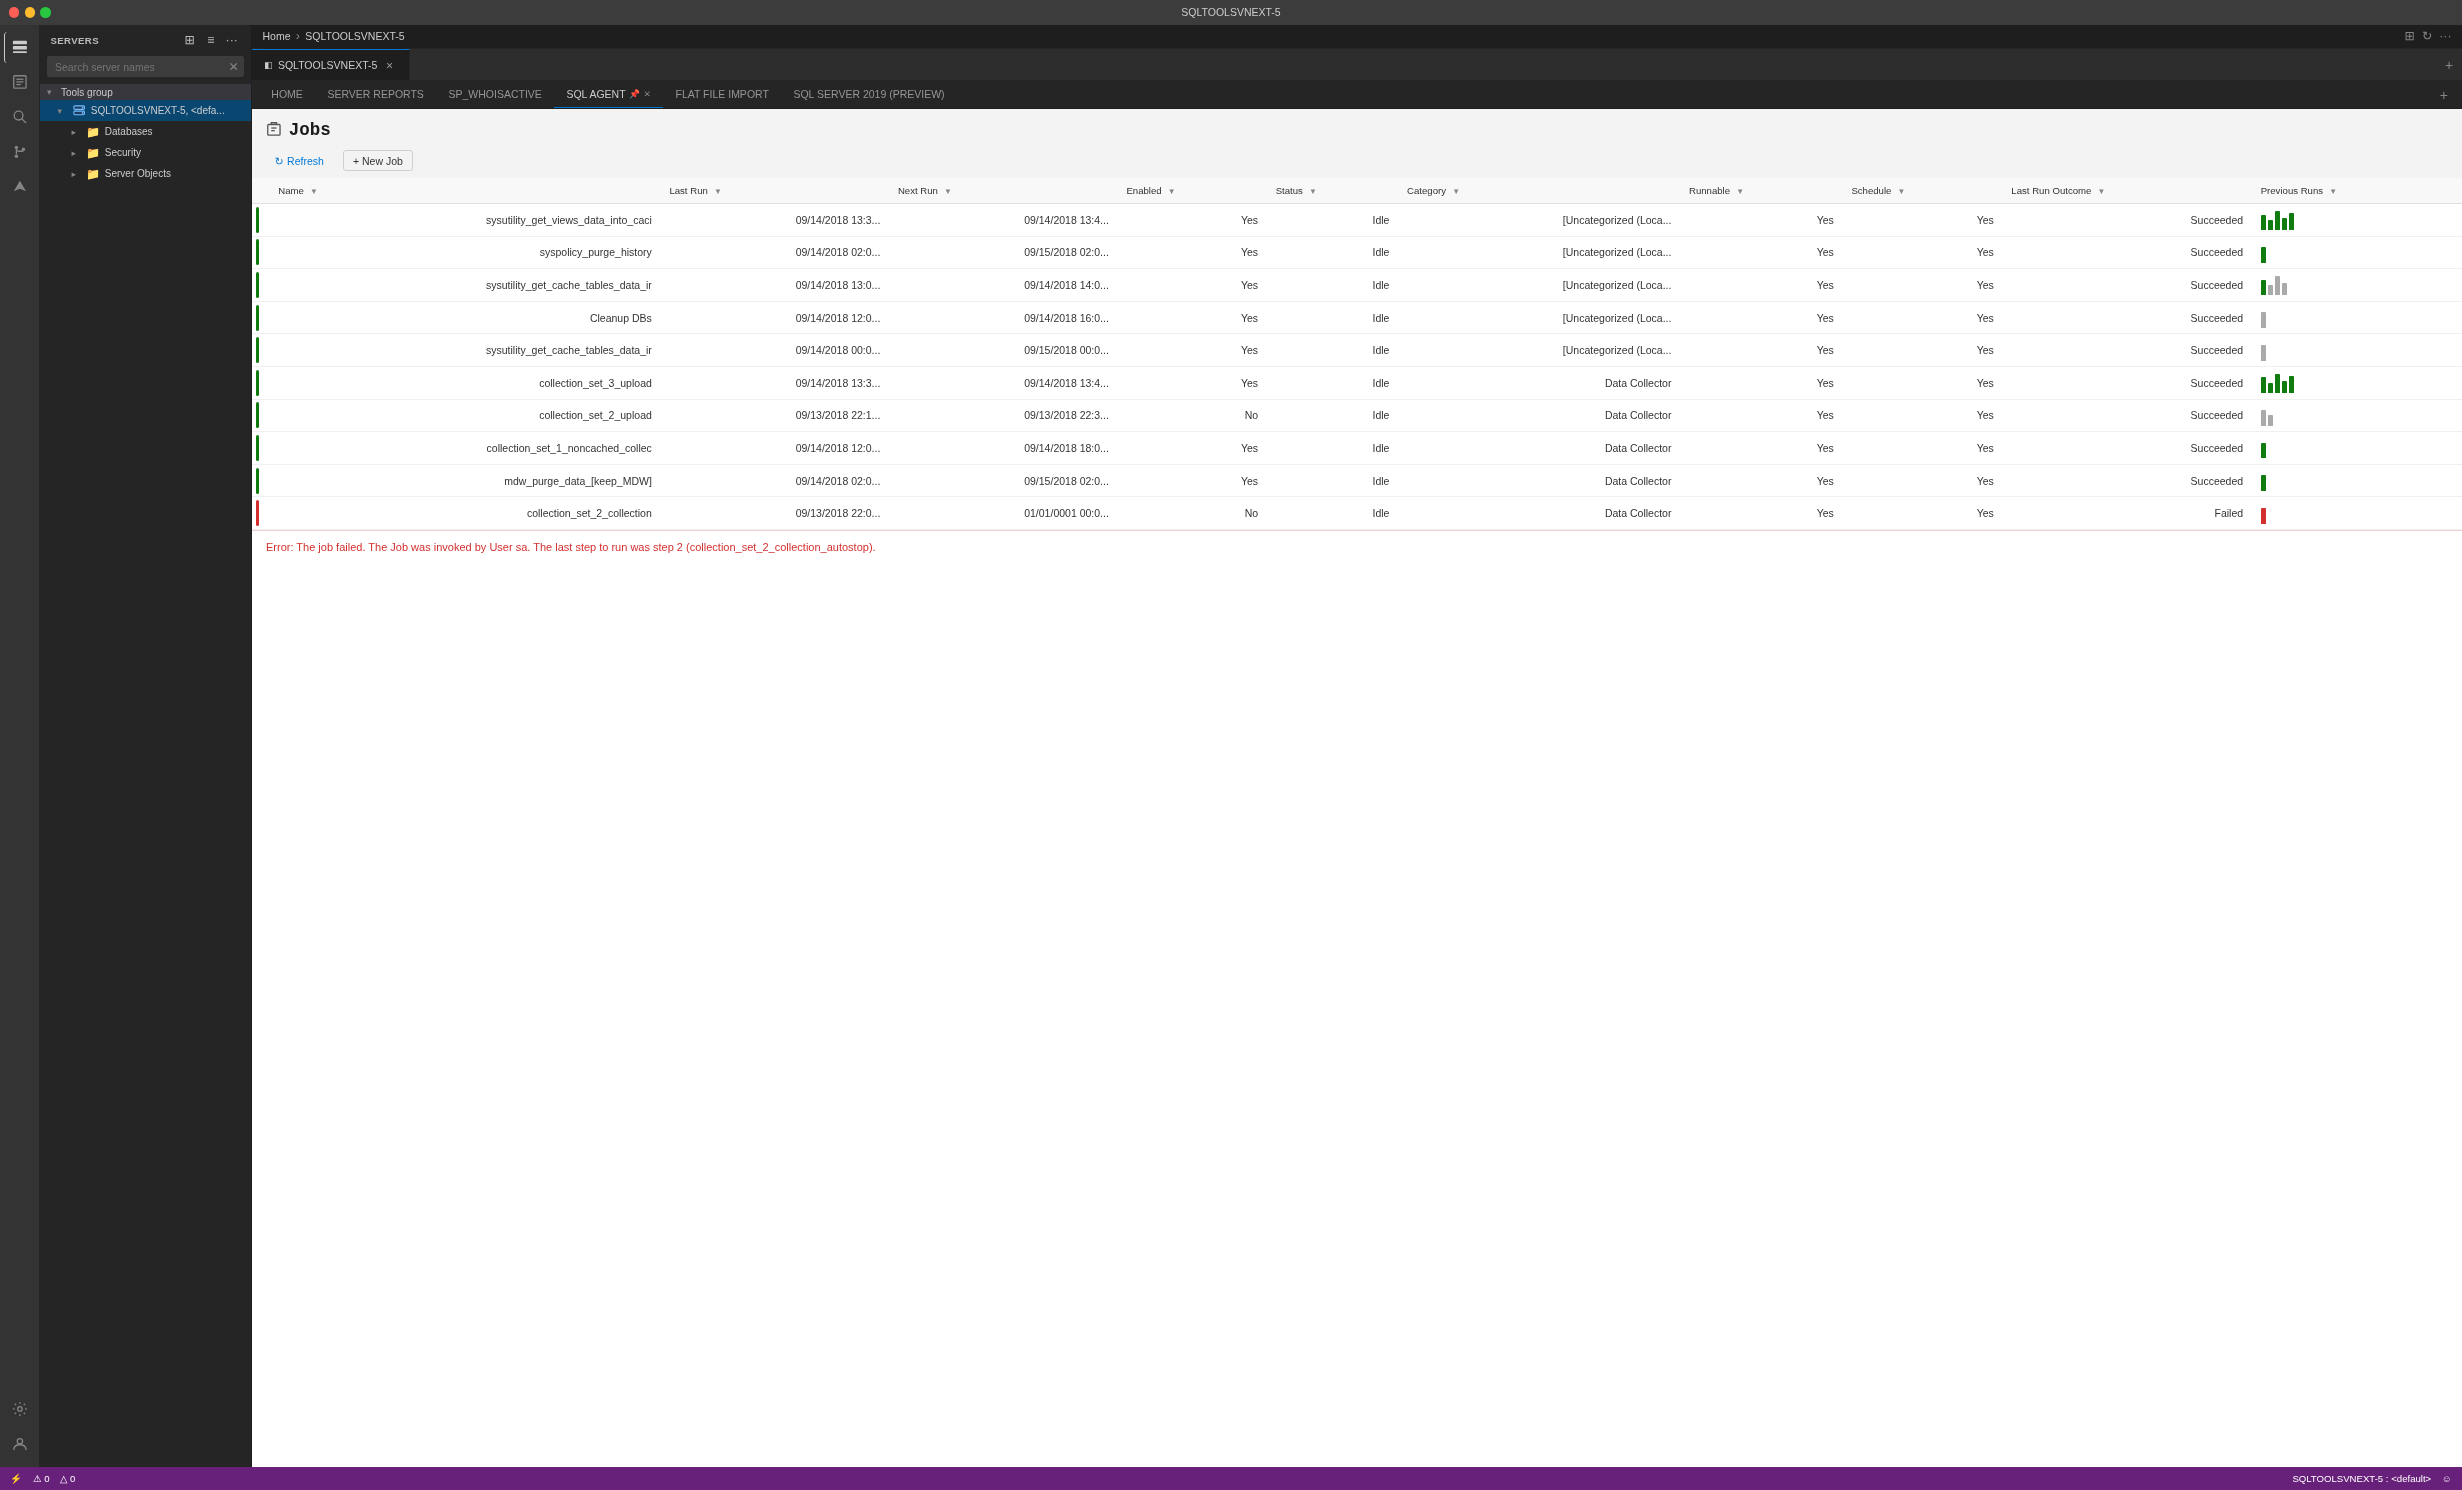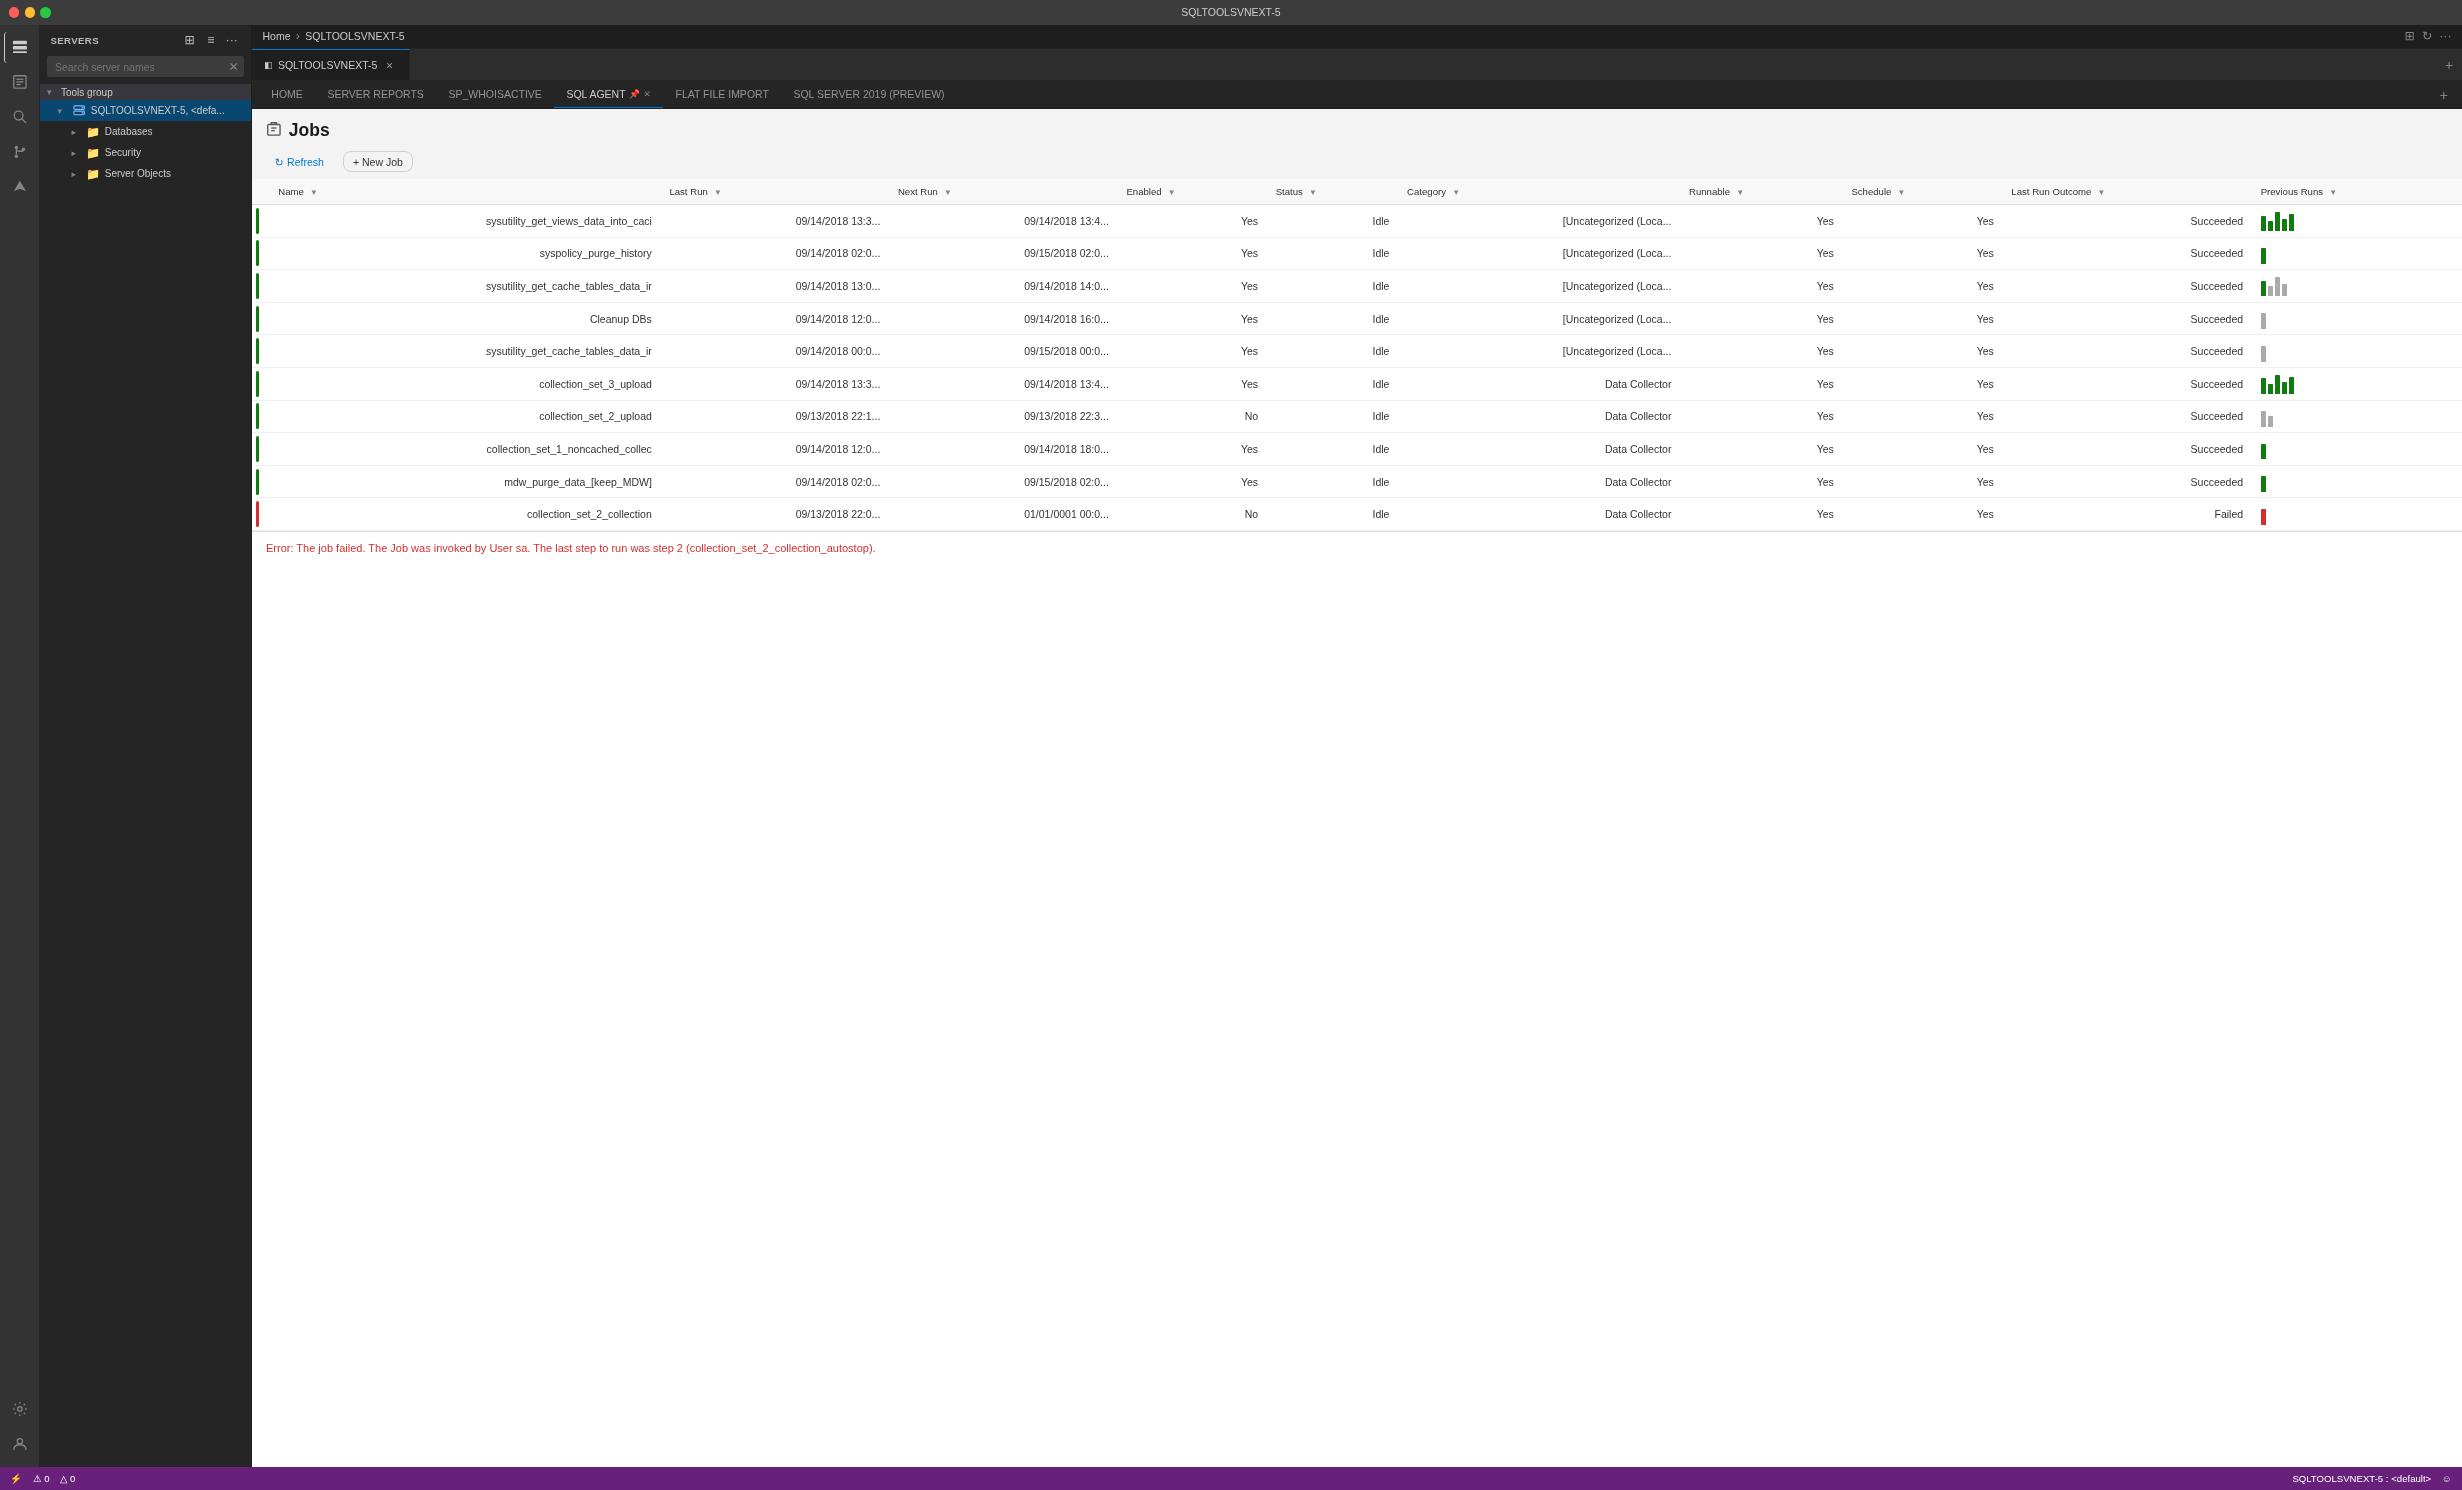--- a/index.html
+++ b/index.html
@@ -60,21 +60,21 @@
     
     .tool-tabs { display: flex; align-items: center; background: #252526; border-bottom: 0.9px solid #1e1e1e; flex-shrink: 0; padding: 0 7px; }
     .tool-tab { padding: 7px 12.3px; font-size: 10.5px; color: #969696; cursor: pointer; border-bottom: 1.8px solid transparent; white-space: nowrap; }
     .tool-tab.active { color: #cccccc; border-bottom-color: #0078d4; }
     .tool-tab-with-close { display: flex; align-items: center; gap: 3.5px; }
 
     
     .content-panel { flex: 1; display: flex; flex-direction: column; overflow: hidden; background: #f3f3f3; }
     .jobs-header-row { display: flex; align-items: center; padding: 7px 14px; background: #f3f3f3; flex-shrink: 0; gap: 10.5px; }
     .btn-refresh { display: flex; align-items: center; gap: 3.5px; padding: 3.5px 8.8px; background: transparent; border: none; color: #0078d4; cursor: pointer; font-size: 10.5px; }
-    .btn-new-job { display: flex; align-items: center; gap: 3.5px; padding: 3.5px 8.8px; background: transparent; border: 0.9px solid #d0d0d0; color: #333; cursor: pointer; font-size: 10.5px; border-radius: 8px; }
+    .btn-new-job { display: flex; align-items: center; gap: 3.5px; padding: 3.5px 8.8px; background: transparent; border: 0.9px solid #d0d0d0; color: #333; cursor: pointer; font-size: 10.5px; border-radius: 3px; }
 
     
     .table-container { flex: 1; overflow: auto; background: #fff; }
     table { width: 100%; border-collapse: collapse; font-size: 10.5px; }
     thead { position: sticky; top: 0; z-index: 10; }
     thead tr { background: #f8f8f8; }
     th { padding: 7px 8.8px; text-align: left; font-weight: 500; color: #333; border-bottom: 1.8px solid #e0e0e0; white-space: nowrap; cursor: pointer; font-size: 9.6px; }
     th .sort-icon { margin-left: 3.5px; color: #858585; font-size: 7.9px; }
     tbody tr { border-bottom: 0.9px solid #f0f0f0; text-align: right; }
     td { padding: 5.3px 8.8px; color: #333; white-space: nowrap; font-size: 10.5px; }
@@ -260,21 +260,21 @@
 
       <div style="display:flex; align-items:center; padding:10.5px 14px 3.5px; background:#f3f3f3; flex-shrink:0;">
         <span style="font-size:10.5px; color:#555; margin-right:7px;">
           <svg width="15.8" height="15.8" viewBox="0 0 18 18" fill="none" stroke="#555" stroke-width="1.5">
               <rect x="2" y="4" width="14" height="12" rx="1"></rect>
               <path d="M6 4V2h6v2"></path>
               <line x1="6" y1="8" x2="12" y2="8"></line>
               <line x1="6" y1="11" x2="10" y2="11"></line>
             </svg>
         </span>
-        <h1 style="font-size:17.5px; font-weight:600; color:#1a1a1a;">Jobs</h1>
+        <h1 style="font-size:17.5px; font-weight:600; color:#1a1a1a;font-family:Liberation Mono, monospace;">Jobs</h1>
       </div>
 
       <div class="jobs-header-row">
         <button class="btn-refresh">
           <span>↻</span>
           <span>Refresh</span>
         </button>
         <button class="btn-new-job">
           <span>+ New Job</span>
         </button>

